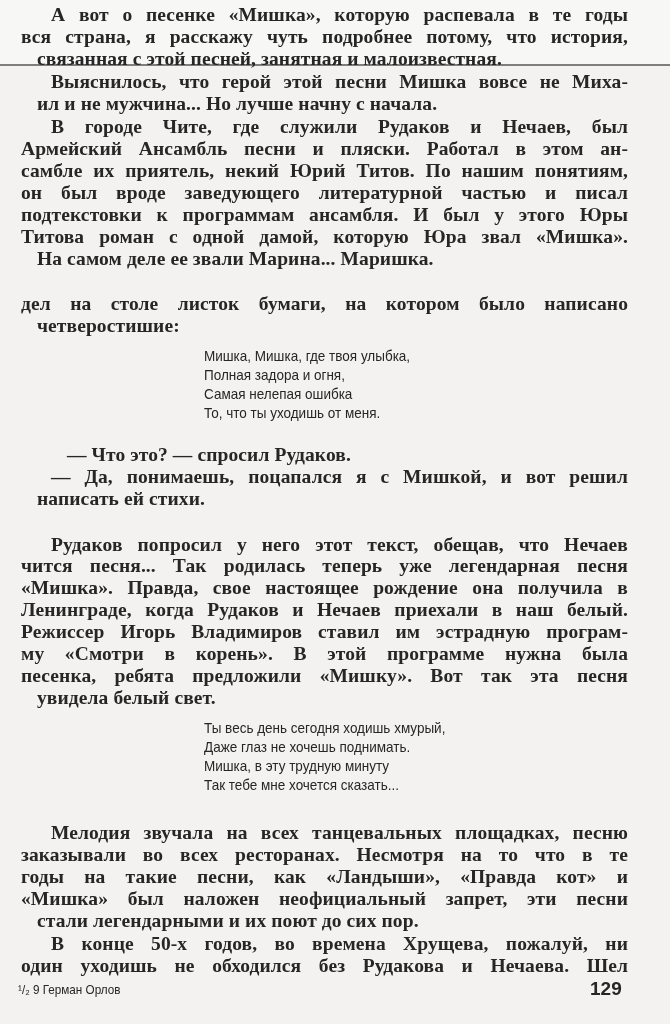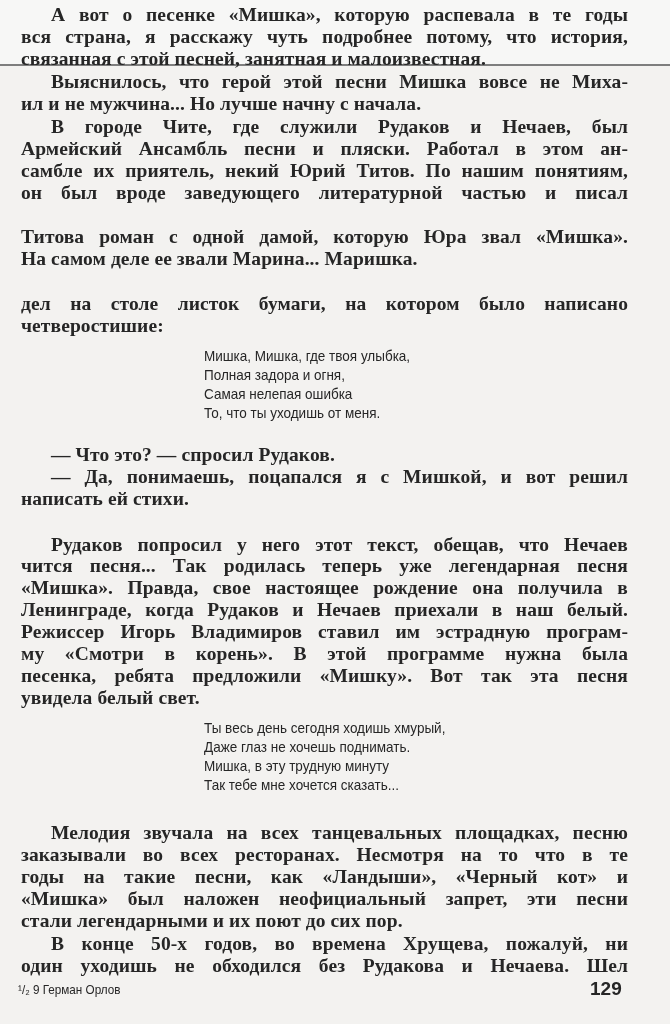--- a/index.html
+++ b/index.html
@@ -19,21 +19,21 @@
     position: absolute; left: 0; top: 0; width: 670px; height: 66px;
     background: #f7f7f6;
   }
   .line {
     position: absolute; left: 21px; width: 607px;
     font-size: 19.5px; line-height: 21px; white-space: nowrap;
     text-align: justify; text-align-last: justify;
     letter-spacing: 0.1px;
     font-weight: bold;
   }
-  .line.last { text-align-last: left; }
+  .line.last { text-align-last: left; margin-left: 16px; }
   .line.indent { left: 51px; width: 577px; }
   .verse {
     position: absolute; left: 204px;
     font-size: 15px; line-height: 19px; white-space: nowrap;
     font-family: "Liberation Sans", "DejaVu Sans", sans-serif;
     transform: scaleX(0.9); transform-origin: left;
   }
   .footer-sig {
     position: absolute; left: 18px; top: 982px;
     font-size: 13px; font-family: "Liberation Sans", sans-serif;
@@ -55,20 +55,21 @@
   <div class="line" style="top:26px">вся страна, я расскажу чуть подробнее потому, что история,</div>
   <div class="line last" style="top:48px">связанная с этой песней, занятная и малоизвестная.</div>
 
   <div class="line indent" style="top:71px">Выяснилось, что герой этой песни Мишка вовсе не Миха-</div>
   <div class="line last" style="top:93px">ил и не мужчина... Но лучше начну с начала.</div>
 
   <div class="line indent" style="top:116px">В городе Чите, где служили Рудаков и Нечаев, был</div>
   <div class="line" style="top:138px">Армейский Ансамбль песни и пляски. Работал в этом ан-</div>
   <div class="line" style="top:160px">самбле их приятель, некий Юрий Титов. По нашим понятиям,</div>
   <div class="line" style="top:182px">он был вроде заведующего литературной частью и писал</div>
+  <div class="line" style="top:204px">подтекстовки к программам ансамбля. И был у этого Юры</div>
   <div class="line" style="top:226px">Титова роман с одной дамой, которую Юра звал «Мишка».</div>
   <div class="line last" style="top:248px">На самом деле ее звали Марина... Маришка.</div>
 
   <div class="line" style="top:293px">дел на столе листок бумаги, на котором было написано</div>
   <div class="line last" style="top:315px">четверостишие:</div>
 
   <div class="verse" style="top:346px">Мишка, Мишка, где твоя улыбка,</div>
   <div class="verse" style="top:365px">Полная задора и огня,</div>
   <div class="verse" style="top:384px">Самая нелепая ошибка</div>
   <div class="verse" style="top:403px">То, что ты уходишь от меня.</div>
@@ -86,21 +87,21 @@
   <div class="line" style="top:665px">песенка, ребята предложили «Мишку». Вот так эта песня</div>
   <div class="line last" style="top:687px">увидела белый свет.</div>
 
   <div class="verse" style="top:718px">Ты весь день сегодня ходишь хмурый,</div>
   <div class="verse" style="top:737px">Даже глаз не хочешь поднимать.</div>
   <div class="verse" style="top:756px">Мишка, в эту трудную минуту</div>
   <div class="verse" style="top:775px">Так тебе мне хочется сказать...</div>
 
   <div class="line indent" style="top:822px">Мелодия звучала на всех танцевальных площадках, песню</div>
   <div class="line" style="top:844px">заказывали во всех ресторанах. Несмотря на то что в те</div>
-  <div class="line" style="top:866px">годы на такие песни, как «Ландыши», «Черный кот» и</div>
+  <div class="line" style="top:866px">годы на такие песни, как «Ландыши», «Правда кот» и</div>
   <div class="line" style="top:888px">«Мишка» был наложен неофициальный запрет, эти песни</div>
   <div class="line last" style="top:910px">стали легендарными и их поют до сих пор.</div>
 
   <div class="line indent" style="top:933px">В конце 50-х годов, во времена Хрущева, пожалуй, ни</div>
   <div class="line" style="top:955px">один уходишь не обходился без Рудакова и Нечаева. Шел</div>
 
   <div class="footer-sig">¹/₂ 9 Герман Орлов</div>
   <div class="page-num">129</div>
 </div>
 

